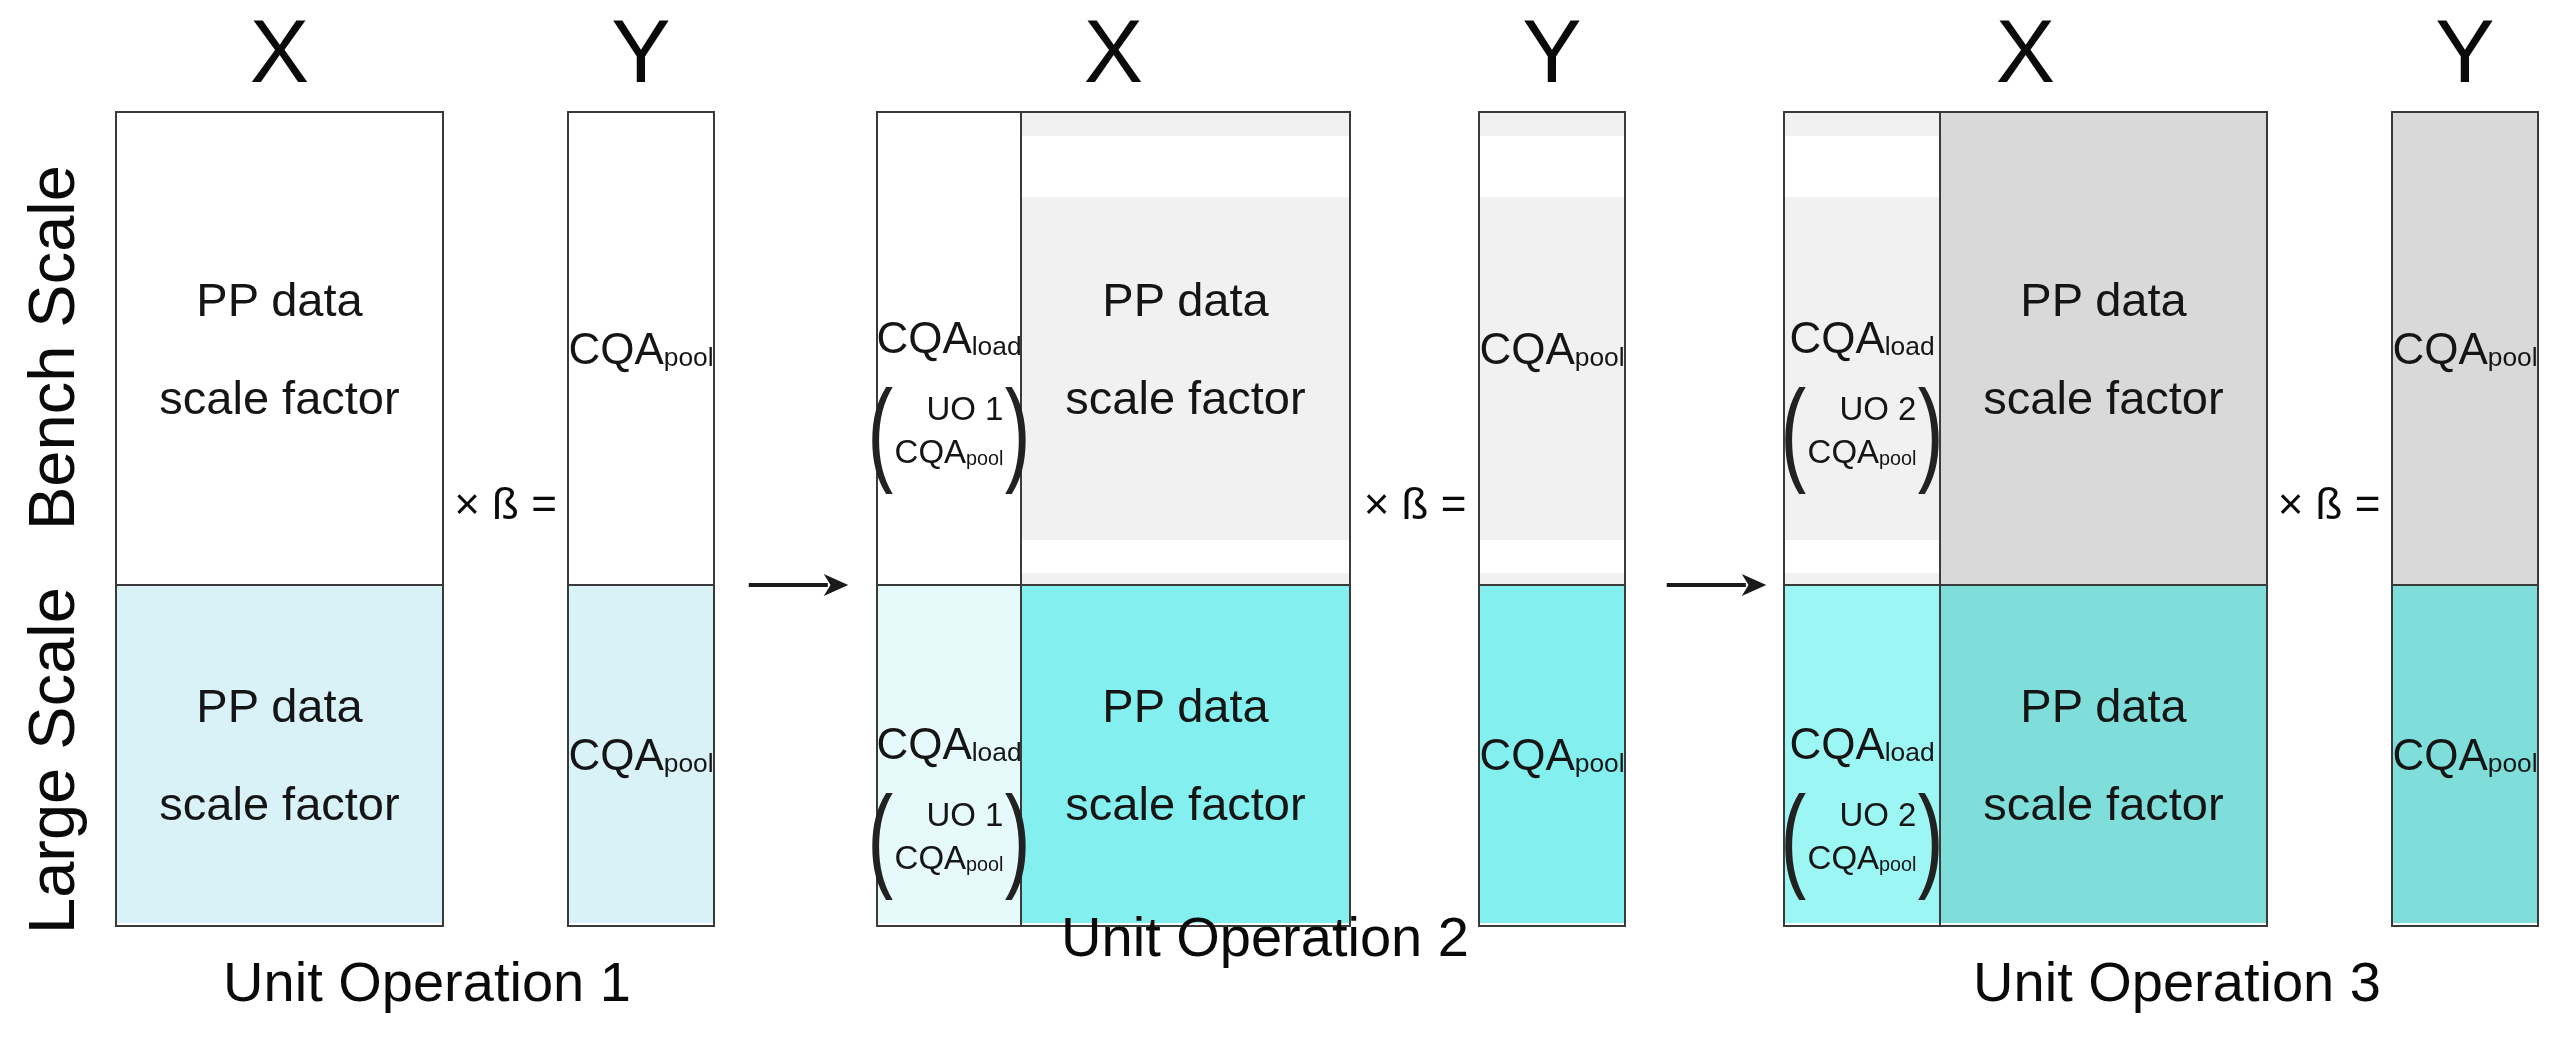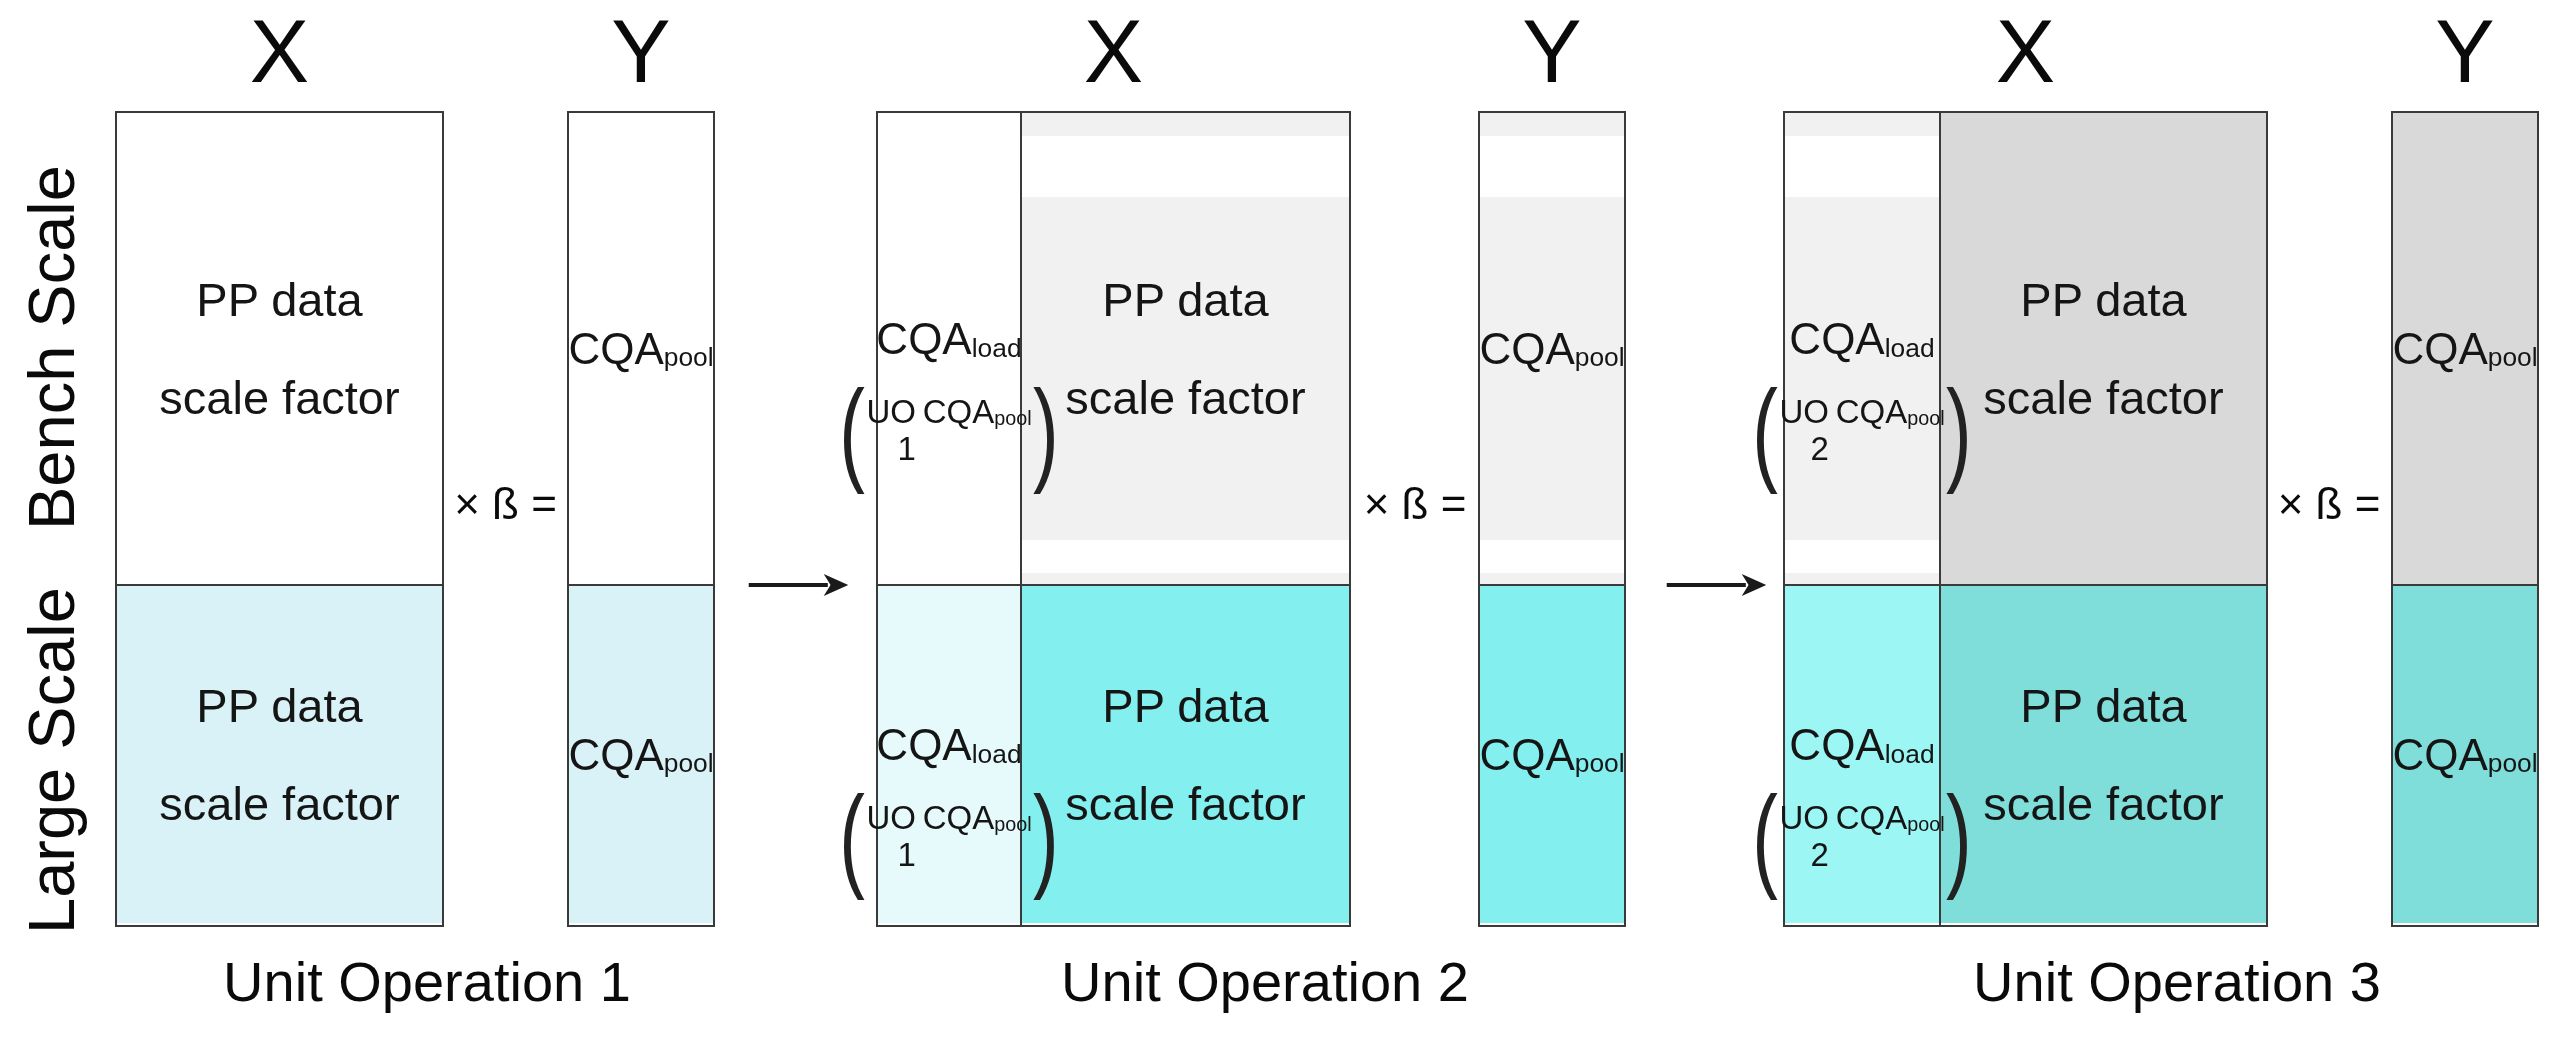--- a/index.html
+++ b/index.html
@@ -32,21 +32,21 @@
       #ffffff 90.6%, #ffffff 97.6%,
       #f1f1f1 97.6%, #f1f1f1 100%);}
   
   .pp-text{font-size:47px;line-height:1;display:flex;flex-direction:column;gap:51px;color:#151515;}
   .cqa{font-size:44px;line-height:1;white-space:nowrap;color:#151515;}
   .sub{font-size:0.60em;position:relative;bottom:-0.10em;}
   .pushdown{padding-top:89px;text-align:right;}
   .cqa-block{display:flex;flex-direction:column;align-items:center;gap:31px;}
   .paren-group{display:flex;flex-direction:row;align-items:center;gap:1.4px;}
   .paren{font-size:77px;font-weight:400;line-height:1;transform:scaleY(1.5);color:#222;}
-  .paren-lines{display:flex;flex-direction:row;gap:6.8px;font-size:33px;line-height:1.1;color:#151515;}
+  .paren-lines{display:flex;flex-direction:column;gap:6.8px;font-size:33px;line-height:1.1;color:#151515;}
   .times-beta{font-size:44px;font-weight:400;text-align:center;white-space:nowrap;color:#0a0a0a;}
   .uo-name{font-size:56px;font-weight:400;text-align:center;white-space:nowrap;color:#0a0a0a;}
   .row-label{display:flex;align-items:center;justify-content:center;
     writing-mode:vertical-rl;transform:rotate(180deg);
     font-size:65px;font-weight:400;color:#0a0a0a;white-space:nowrap;}
   .arrow-line{stroke:#1a1a1a;stroke-width:6;}
   .arrow-head{fill:#1a1a1a;}
 </style>
 </head>
 <body>
@@ -152,21 +152,21 @@
     <div class="col">
       <div class="cell bench-cell striped-light">
         <span class="cqa"><span>CQA</span><span class="sub">pool</span></span>
       </div>
       <div class="cell large-cell fill-bright-cyan">
         <span class="cqa"><span>CQA</span><span class="sub">pool</span></span>
       </div>
     </div>
   </div>
 
-  <div class="abs uo-name" style="left:923px;top:949px;width:684px;">Unit Operation 2</div>
+  <div class="abs uo-name" style="left:923px;top:904px;width:684px;">Unit Operation 2</div>
 
   <svg class="abs" style="left:1665px;top:570px;" width="103" height="30" viewBox="0 0 150 44">
     <line class="arrow-line" x1="2" y1="22" x2="118" y2="22"></line>
     <polygon class="arrow-head" points="112,6 148,22 112,38 122,22"></polygon>
   </svg>
 
   <div class="abs mat-header" style="left:1783px;top:6.8px;width:485px;">X</div>
   <div class="abs mat-header" style="left:2391px;top:6.8px;width:148px;">Y</div>
 
   <div class="abs matrix" style="left:1783px;top:111px;width:485px;height:816px;">

